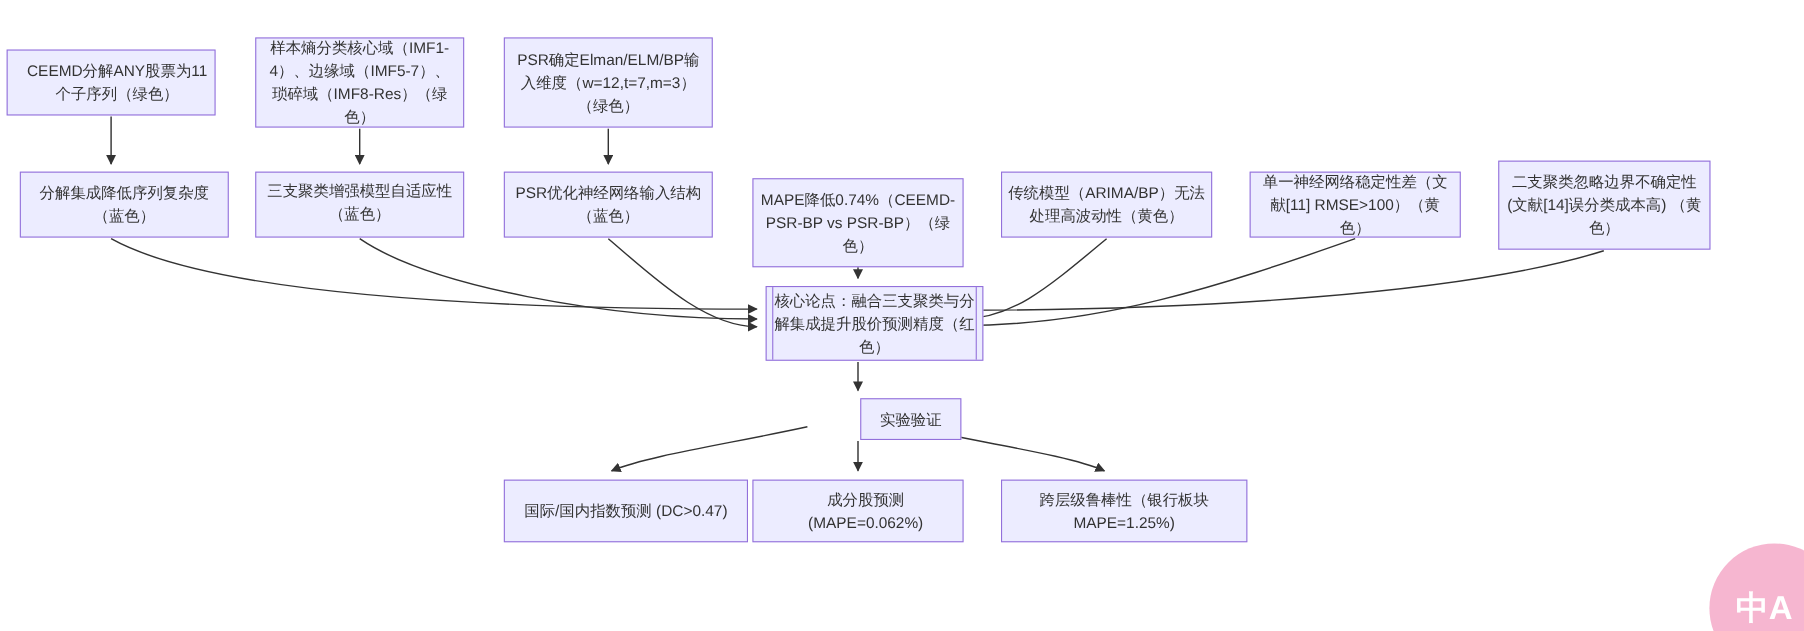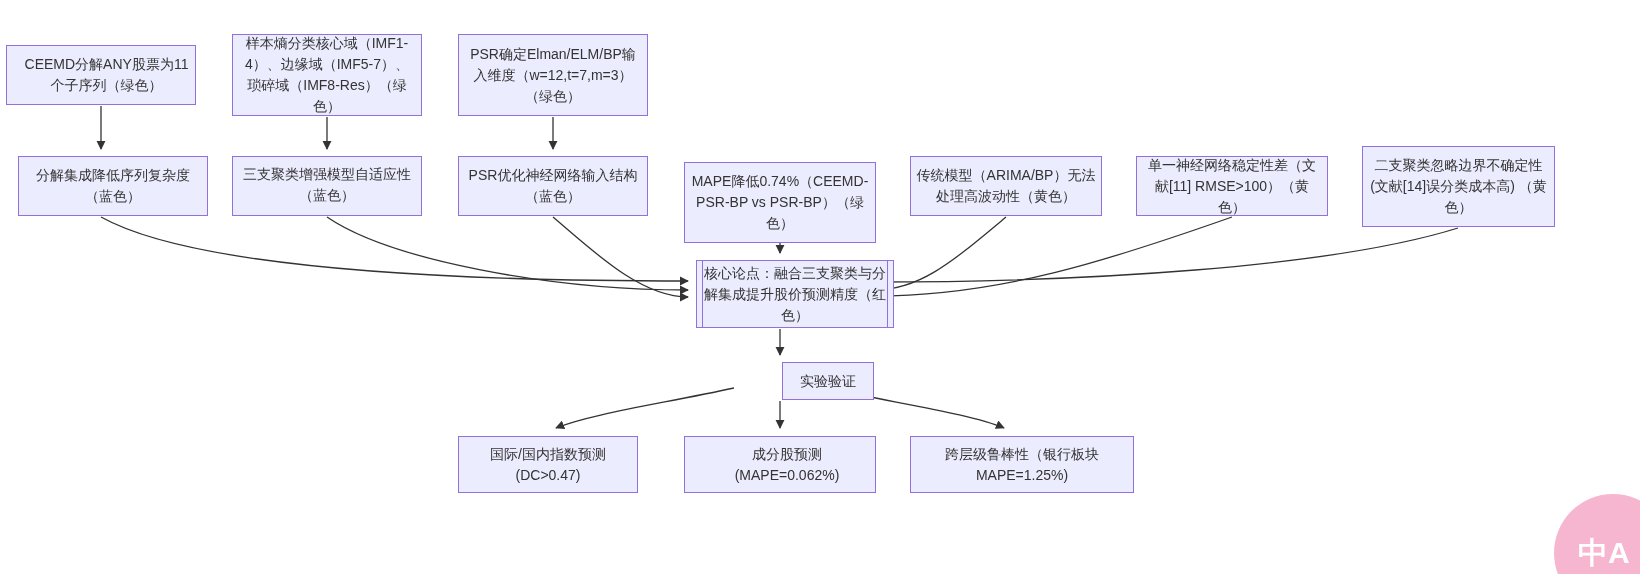--- a/index.html
+++ b/index.html
@@ -132,21 +132,21 @@
     </div>
     <div class="node" style="left: 1362px; top: 146px; width: 193px; height: 81px;">
       <span class="node-label">二支聚类忽略边界不确定性 (文献[14]误分类成本高) （黄色）</span>
     </div>
     <div class="node subroutine" style="left: 696px; top: 260px; width: 198px; height: 68px;">
       <span class="node-label">核心论点：融合三支聚类与分解集成提升股价预测精度（红色）</span>
     </div>
     <div class="node" style="left: 734px; top: 362px; width: 92px; height: 38px; margin-left: 48px;">
       <span class="node-label">实验验证</span>
     </div>
-    <div class="node" style="left: 458px; top: 436px; width: 180px; height: 57px;">
+    <div class="node" style="left: 458px; top: 436px; width: 222px; height: 57px;">
       <span class="node-label">国际/国内指数预测 (DC&gt;0.47)</span>
     </div>
     <div class="node" style="left: 684px; top: 436px; width: 192px; height: 57px; padding-left: 19px;">
       <span class="node-label">成分股预测 (MAPE=0.062%)</span>
     </div>
     <div class="node" style="left: 910px; top: 436px; width: 224px; height: 57px;">
       <span class="node-label">跨层级鲁棒性（银行板块 MAPE=1.25%)</span>
     </div>
   </div>
 

